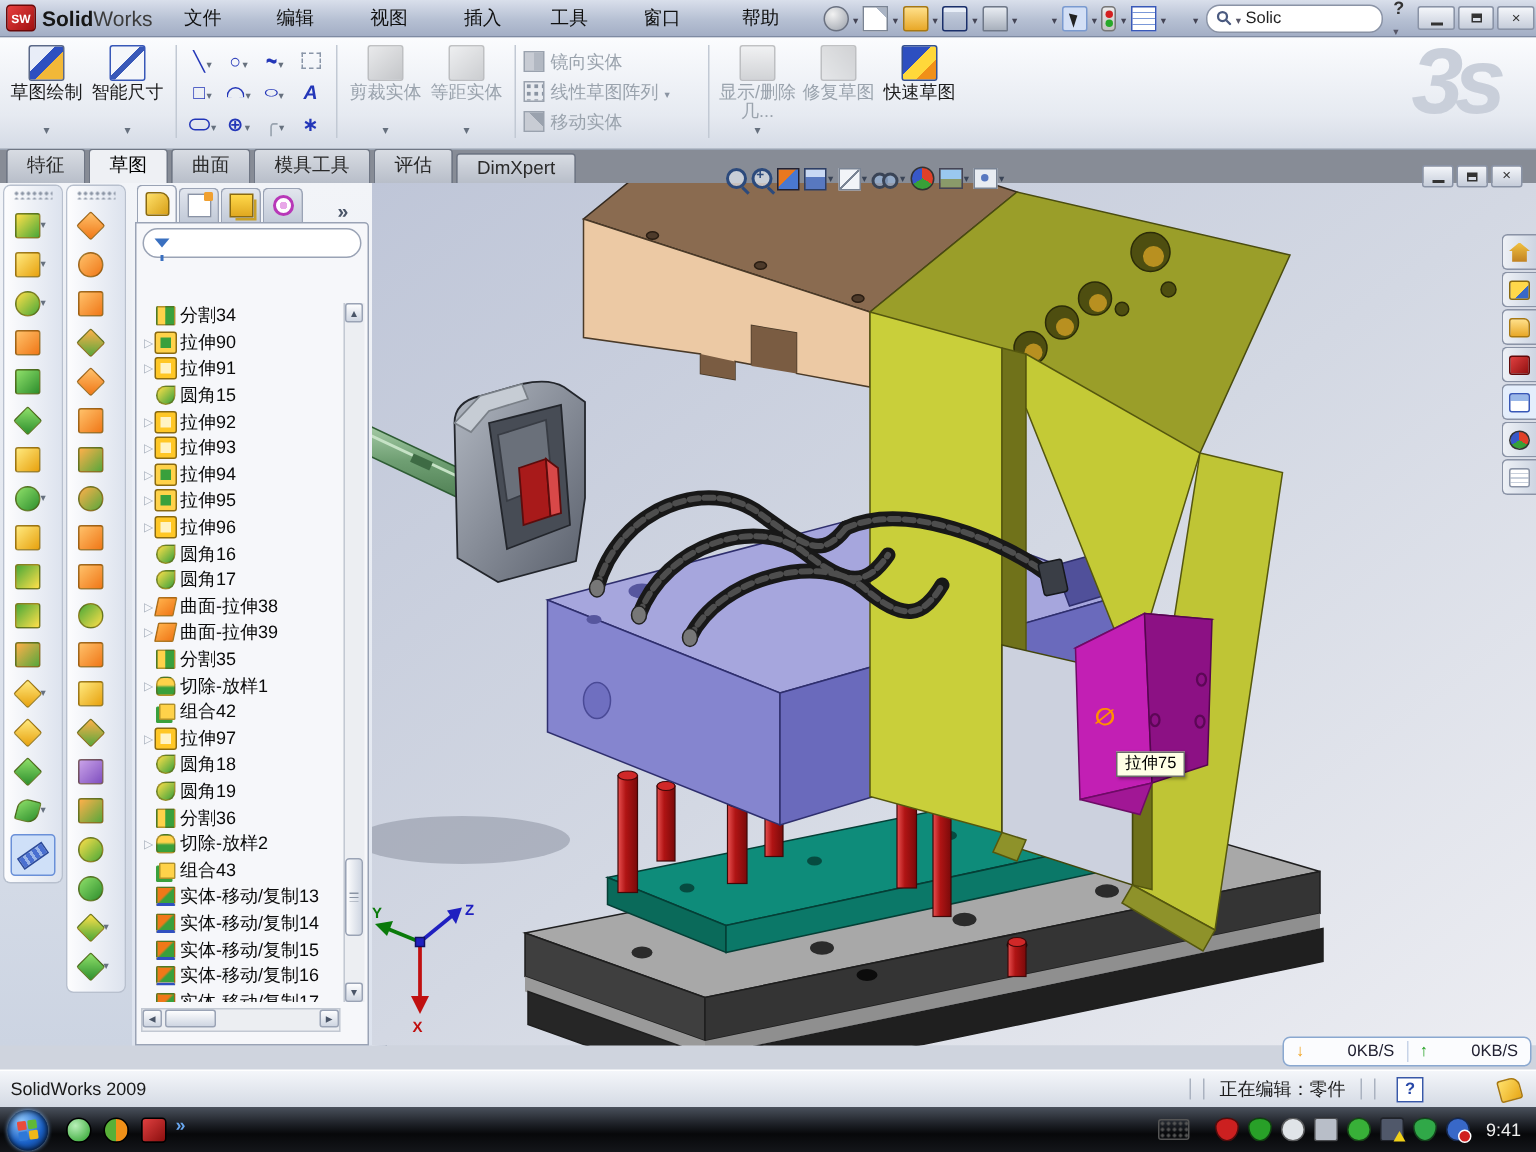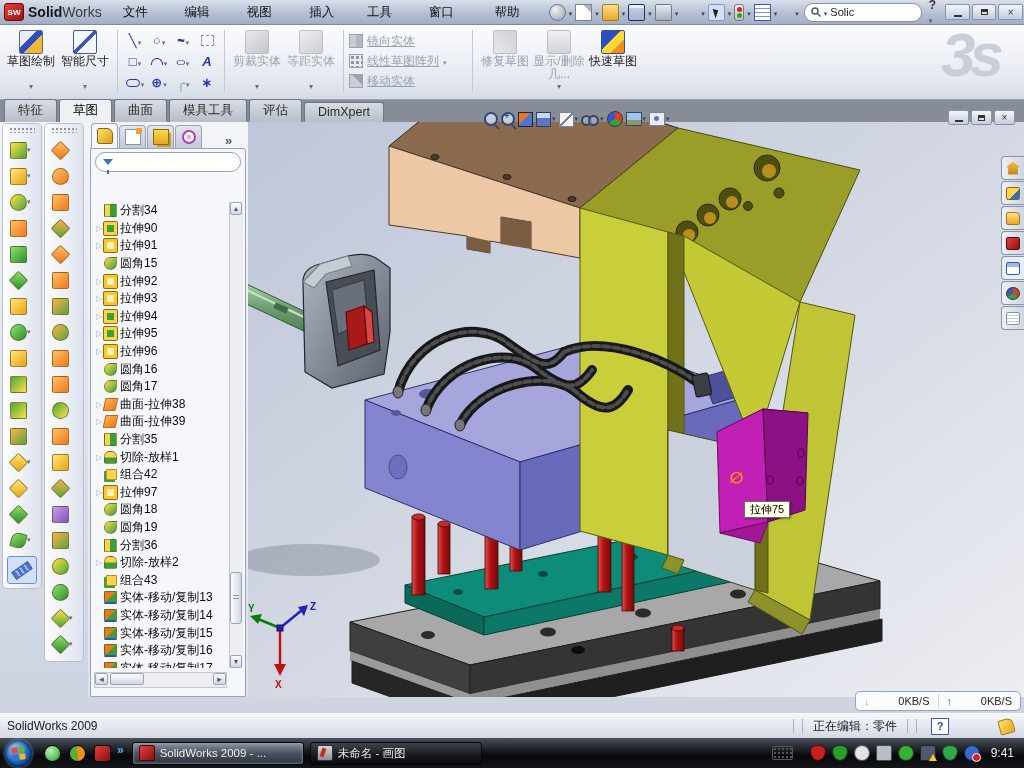--- a/index.html
+++ b/index.html
@@ -82,21 +82,21 @@
   .g-dash .gg{width:11px;height:9px;border:1px dashed #8a96a8;}
   .g-arc .gg{width:10px;height:6px;border:1.6px solid #2336b8;border-bottom:none;border-radius:10px 10px 0 0;}
   .g-slot .gg{width:12px;height:6px;border:1.6px solid #2336b8;border-radius:4px;}
   .g-fillet .gg{color:#9aa4b0;font-weight:normal;font-size:14px;}
   #stacktools{display:flex;flex-direction:column;margin-top:3px;flex:none;width:118px;}
   .strow{display:flex;align-items:center;height:20px;gap:4px;}
   .sticon{width:14px;height:14px;flex:none;border:1px solid #9aa2ae;box-sizing:border-box;}
   .si-mirror{background:linear-gradient(90deg,#c8ccd4 48%,#fff 48% 52%,#b2b8c2 52%);}
   .si-pattern{background:radial-gradient(circle 1.5px,#8a94a2 1.4px,transparent 1.6px) 0 0/5px 5px #e8ebf0;}
   .si-move{background:linear-gradient(45deg,#c8ccd4 60%,#9aa2ae 60%);}
-  .stlabel{font-size:12px;color:#9aa3ad;white-space:nowrap;text-decoration:underline;}
+  .stlabel{font-size:12px;color:#9aa3ad;white-space:nowrap;}
   .stcaret[data-c="1"]::after{content:"▾";font-size:7px;color:#8a94a2;}
   
   #tabstrip{position:absolute;left:0;top:100px;width:1024px;height:22px;background:#878c96;
     display:flex;align-items:flex-end;padding-left:4px;box-sizing:border-box;}
   .ctab{padding:2px 13px 3px;margin-right:2px;font-size:12.5px;color:#2a2a2a;
     background:linear-gradient(#d8dce3,#b8bec9);border:1px solid #6f7684;border-bottom:none;border-radius:3px 3px 0 0;}
   .ctab[data-active="1"]{background:#eef0f4;color:#000;position:relative;top:1px;padding-bottom:4px;}
   
   #lefttools{position:absolute;left:0;top:122px;width:88px;height:575px;
     background:linear-gradient(#f2f4f8,#ccd4e2);}
@@ -466,29 +466,29 @@
         <div class="strow">
           <i class="sticon si-move"></i>
           <span class="stlabel">移动实体</span>
           <b class="stcaret" data-c="0"></b>
         </div>
       </div>
     <div class="cmsep"></div>
     <div style="display:flex;">
 
         <div class="cmbtn" data-on="0">
+          <i class="cmicon ci-relations"></i>
+          <span class="cmlabel">显示/删除几...</span>
+          <span class="cmcaret" data-c="1"></span>
+        </div>
+
+        <div class="cmbtn" data-on="0">
           <i class="cmicon ci-repair"></i>
           <span class="cmlabel">修复草图</span>
           <span class="cmcaret" data-c="0"></span>
-        </div>
-
-        <div class="cmbtn" data-on="0">
-          <i class="cmicon ci-relations"></i>
-          <span class="cmlabel">显示/删除几...</span>
-          <span class="cmcaret" data-c="1"></span>
         </div>
 
 
         <div class="cmbtn" data-on="1">
           <i class="cmicon ci-rapid"></i>
           <span class="cmlabel">快速草图</span>
           <span class="cmcaret" data-c="0"></span>
         </div>
       </div>
     <div id="watermark">3s</div>
@@ -1176,32 +1176,20 @@
           <i class="fy"></i>
         </span>
     </span>
     <span style="display:flex;align-items:center;">
 
     <i class="qlicon" data-ql="messenger"></i>
         <i class="qlicon" data-ql="security-suite"></i>
         <i class="qlicon" data-ql="solidworks-launcher"></i>
       </span>
     <span id="qlchevron">»</span>
-    <span style="display:flex;align-items:center;">
-
-        <span class="taskwin" data-active="1">
-          <i class="twicon" data-tic="solidworks"></i>
-          <span>SolidWorks 2009 - ...</span>
-        </span>
-
-        <span class="taskwin" data-active="0">
-          <i class="twicon" data-tic="paint"></i>
-          <span>未命名 - 画图</span>
-        </span>
-      </span>
     <span id="traystretch"></span>
     <span id="kbicon"></span>
     <span style="display:flex;align-items:center;">
 
     <i class="trayico tr-shield" style="background: rgb(204, 32, 32); border: 1px solid rgba(0, 0, 0, 0.6);"></i>
         <i class="trayico tr-shield" style="background: rgb(40, 160, 40); border: 1px solid rgba(0, 0, 0, 0.6);"></i>
         <i class="trayico tr-round" style="background: rgb(224, 228, 232); border: 1px solid rgba(0, 0, 0, 0.6);"></i>
         <i class="trayico tr-square" style="background: rgb(184, 190, 200); border: 1px solid rgba(0, 0, 0, 0.6);"></i>
         <i class="trayico tr-round" style="background: rgb(56, 176, 56); border: 1px solid rgba(0, 0, 0, 0.6);"></i>
         <i class="trayico tr-square traywarn" style="background: rgb(80, 88, 106); border: 1px solid rgba(0, 0, 0, 0.6);"></i>

